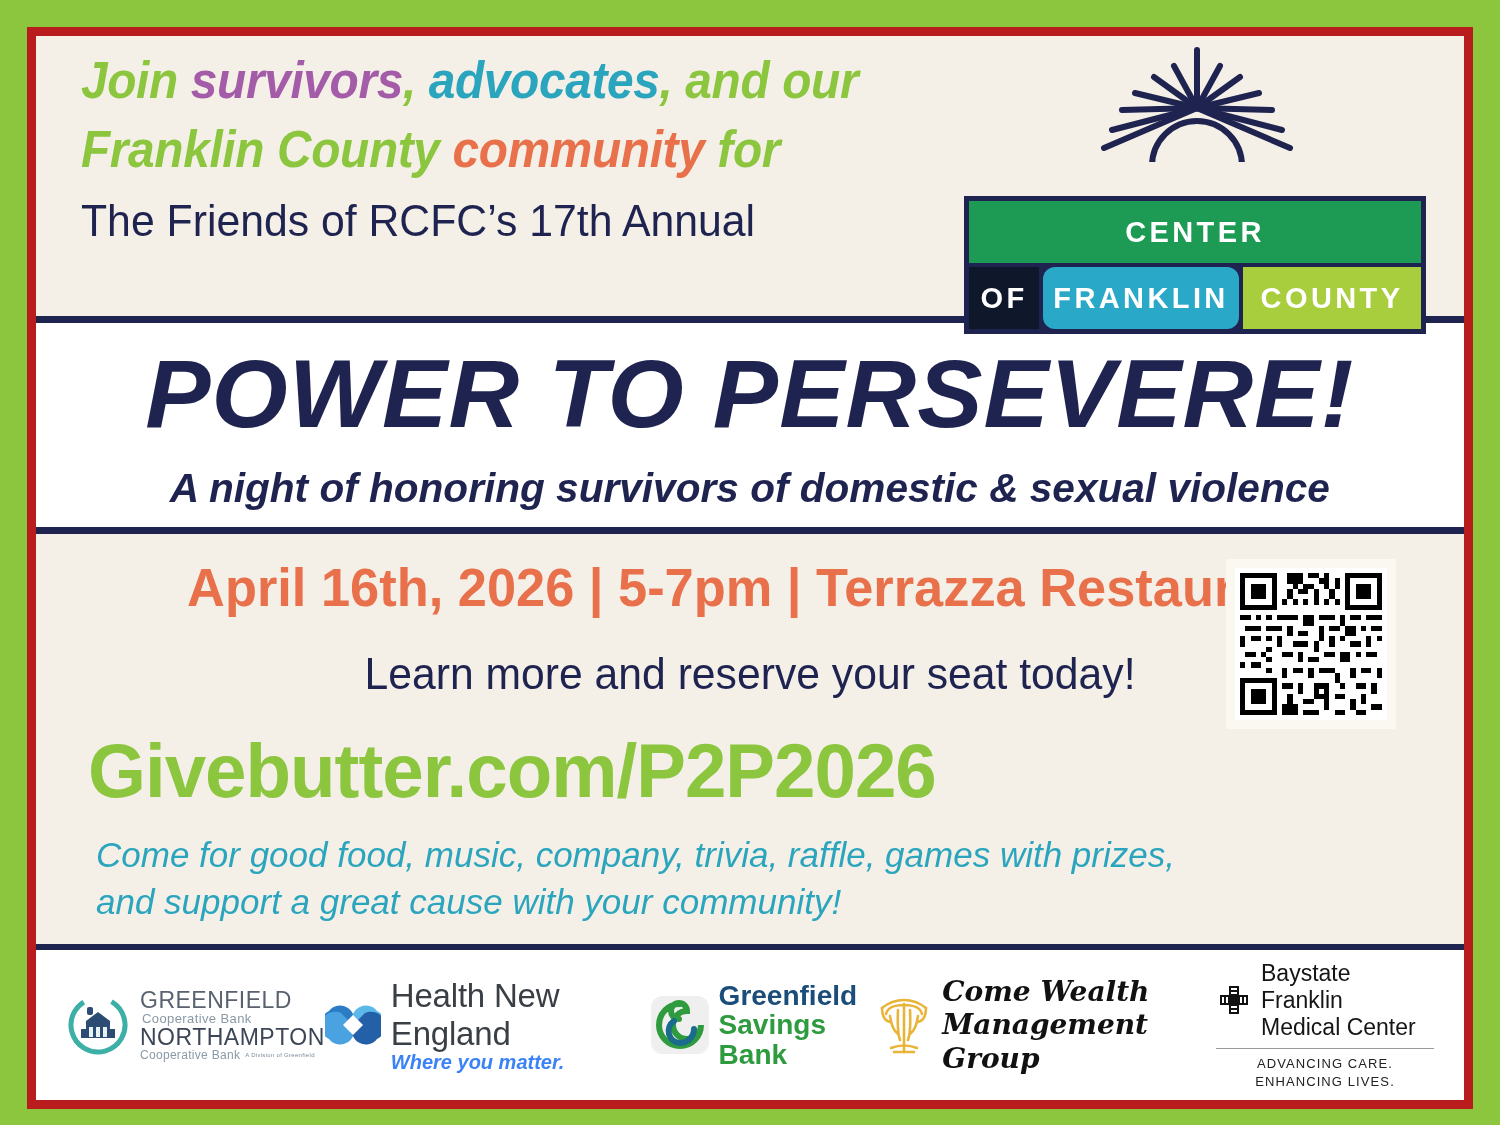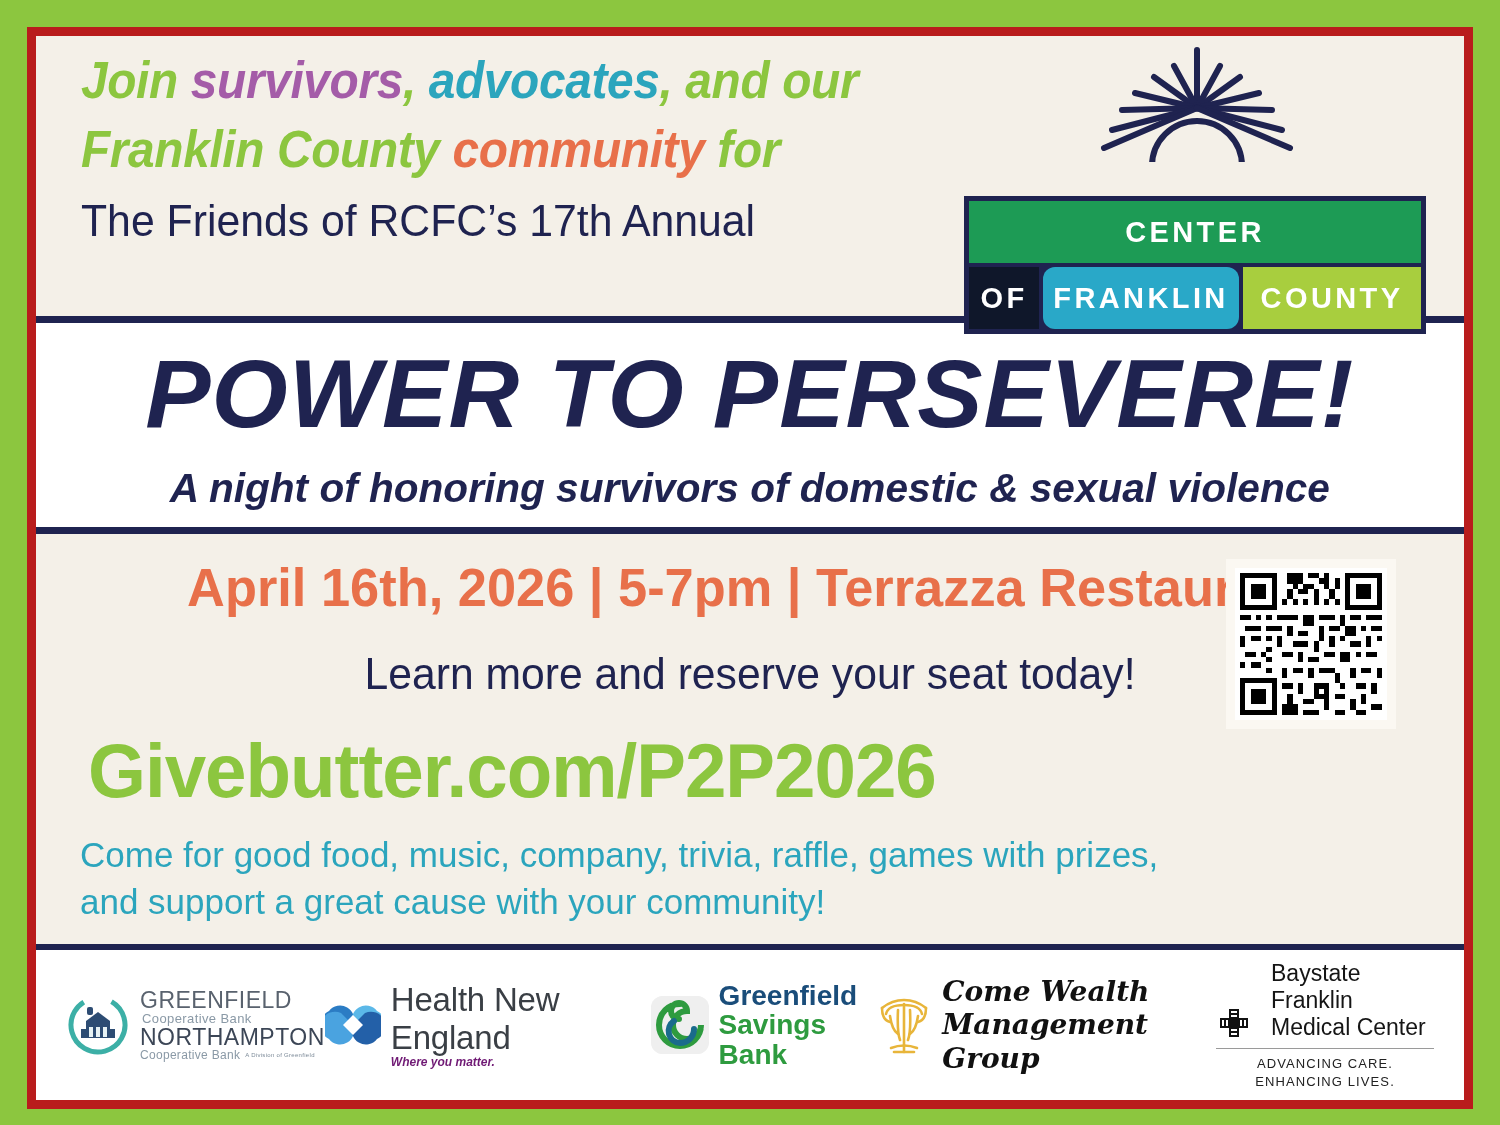--- a/index.html
+++ b/index.html
@@ -149,24 +149,25 @@
     position:absolute;left:52px;top:193px;
     color:#8CC63F;
     font-weight:bold;
     font-size:76px;
     letter-spacing:-1px;
     white-space:nowrap;
     transform:scaleX(0.98);
     transform-origin:left center;
   }
   .blurb{
-    position:absolute;left:44px;top:298px;width:1085px;
+    position:absolute;left:60px;top:298px;width:1085px;
     color:#2BA5BD;
     font-size:35px;
     line-height:1.33;
+    font-style:italic;
   }
   .qr-wrap{
     position:absolute;right:68px;top:25px;
     width:170px;height:170px;
     background:#FBF8F2;
     padding:9px;
     box-sizing:border-box;
   }
   .qr-wrap svg{display:block;width:100%;height:100%;}
 
@@ -187,34 +188,34 @@
   .gcb-text{line-height:1.02;}
   .gcb-l1{font-size:23px;color:#59626E;letter-spacing:0.5px;}
   .gcb-l2{font-size:13px;color:#8A99A6;letter-spacing:0.4px;margin-left:2px;}
   .gcb-l3{font-size:23px;color:#3C4656;letter-spacing:0.5px;}
   .gcb-l4{font-size:12px;color:#8A99A6;letter-spacing:0.3px;display:flex;align-items:center;gap:5px;}
   .gcb-tag{font-size:6px;color:#7C8A98;line-height:1.15;border-left:0;}
 
   
   .hne-mark{width:56px;height:56px;flex:0 0 56px;}
   .hne-name{font-size:33px;color:#3A3F45;letter-spacing:-0.2px;}
-  .hne-tag{font-size:12px;color:#701a75;font-style:italic;font-weight:bold;margin-top:-2px;}
+  .hne-tag{font-size:20px;color:#3b82f6;font-style:italic;font-weight:bold;margin-top:-2px;}
 
   
   .gsb-mark{width:58px;height:58px;flex:0 0 58px;background:#EFEFEF;border-radius:12px;}
   .gsb-l1{font-size:28px;font-weight:bold;color:#1A4D7A;line-height:1.05;}
   .gsb-l2{font-size:28px;font-weight:bold;color:#2E9B3F;line-height:1.05;}
 
   
   .gag-mark{width:56px;height:62px;flex:0 0 56px;}
   .gag-text{font-family:"DejaVu Serif", serif;font-style:italic;font-weight:bold;color:#111111;font-size:28px;line-height:1.18;}
 
   
   .bay{display:flex;flex-direction:column;align-items:center;}
-  .bay-top{display:flex;align-items:flex-end;gap:19px;}
+  .bay-top{display:flex;align-items:center;gap:9px;}
   .bay-mark{width:36px;height:36px;flex:0 0 36px;}
   .bay-name{font-size:23px;color:#151515;line-height:1.18;}
   .bay-rule{width:218px;height:1px;background:#9a9a9a;margin:7px 0 6px 0;}
   .bay-tag{font-size:13px;color:#222;letter-spacing:1.1px;line-height:1.35;text-align:center;}
 </style>
 </head>
 <body>
 
 <div class="poster">
 

